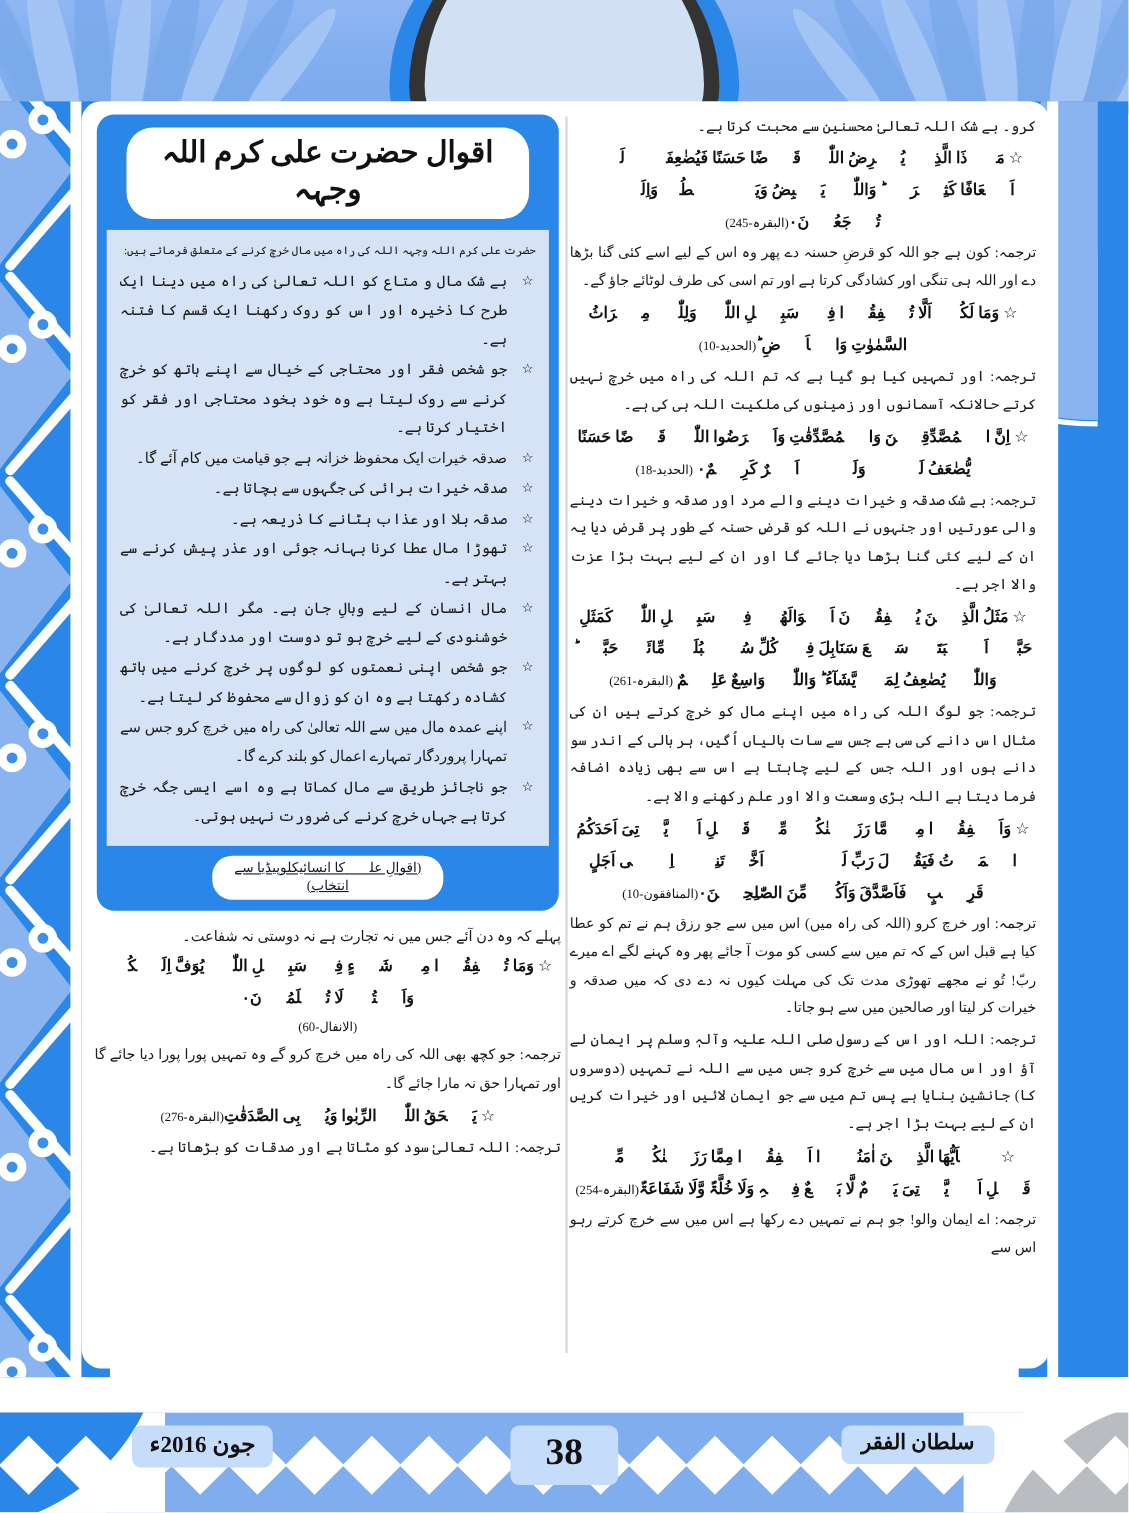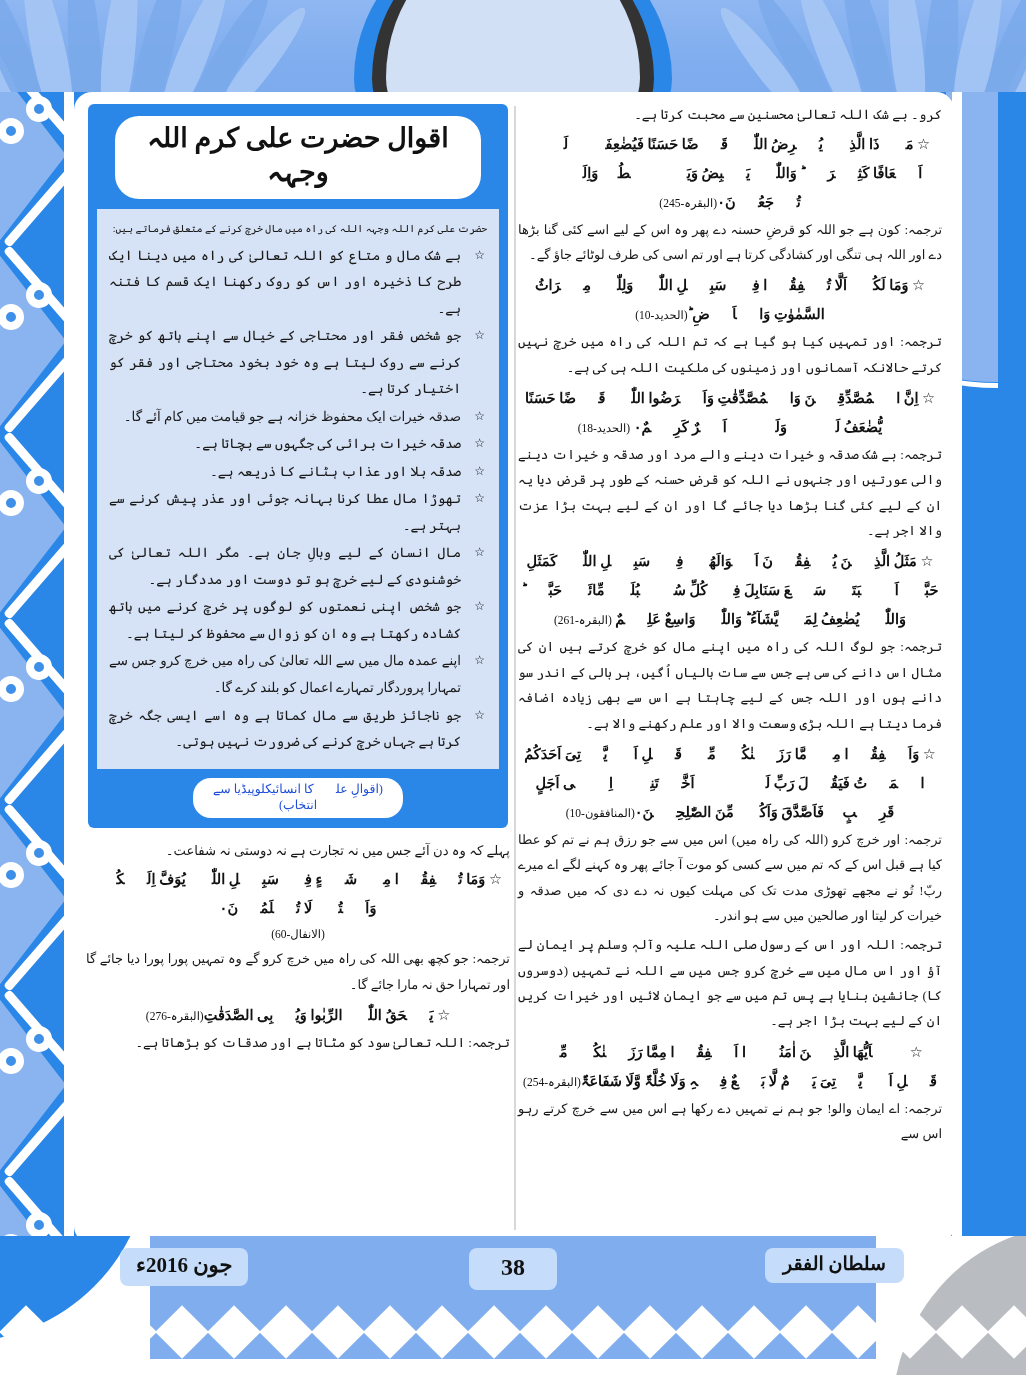--- a/index.html
+++ b/index.html
@@ -223,21 +223,21 @@
     color: #1a1a1a;
   }
   .cite { font-size: 11.5px; font-weight: normal; }
 
   .verse-block { margin: 2px 0 4px 0; }
   .star-lead { font-weight: normal; }
 
   
   .blue-box {
     background: #2a87e8;
-    border-radius: 6px;
+    border-radius: 16px;
     padding: 10px 9px 9px 9px;
     margin: 2px 2px 10px 2px;
   }
   .title-pill {
     background: #ffffff;
     border-radius: 24px;
     text-align: center;
     padding: 6px 14px 9px 14px;
     margin: 2px 18px 10px 18px;
   }
@@ -283,29 +283,30 @@
   .attrib-pill {
     background: #ffffff;
     border-radius: 18px;
     text-align: center;
     margin: 9px 96px 1px 96px;
     padding: 3px 10px 5px 10px;
   }
   .attrib-pill .a {
     direction: rtl;
     font-size: 12.4px;
-    color: #1d4ed8;
+    color: #0f172a;
+    text-decoration: underline;
   }
 
   
   .footer {
     position: absolute;
     left: 0; bottom: 0;
     width: 1026px;
-    height: 139px;
+    height: 91px;
     overflow: hidden;
     background: #ffffff;
   }
   .footer .fbg {
     position: absolute;
     left: 96px; top: 0;
     width: 834px; height: 123px;
     background: #7fadee;
   }
   .footer .corner-l {
@@ -382,21 +383,21 @@
   .fitem.logo  { right: 122px; padding: 4px 18px 6px 18px; }
 
   .fitem .d {
     direction: rtl;
     font-size: 21px;
     font-weight: bold;
     color: #111111;
     line-height: 1.2;
   }
   .fitem .p {
-    font-size: 24px;
+    font-size: 34px;
     font-weight: bold;
     color: #111111;
     line-height: 1.2;
   }
   .fitem .l {
     direction: rtl;
     font-size: 19px;
     font-weight: bold;
     color: #111111;
     line-height: 1.3;
@@ -540,21 +541,21 @@
             <span>مَثَلُ الَّذِیۡنَ یُنۡفِقُوۡنَ اَمۡوَالَھُمۡ فِیۡ سَبِیۡلِ اللّٰہِ کَمَثَلِ حَبَّۃٍ اَنۡۢبَتَتۡ سَبۡعَ سَنَابِلَ فِیۡ کُلِّ سُنۡۢبُلَۃٍ مِّائَۃُ حَبَّۃٍ ؕ وَاللّٰہُ یُضٰعِفُ لِمَنۡ یَّشَآءُ ؕ وَاللّٰہُ وَاسِعٌ عَلِیۡمٌ</span> <span class="cite">(البقرہ-261)</span>
           </p>
           <p class="tr">ترجمہ: جو لوگ اللہ کی راہ میں اپنے مال کو خرچ کرتے ہیں ان کی مثال اس دانے کی سی ہے جس سے سات بالیاں اُگیں، ہر بالی کے اندر سو دانے ہوں اور اللہ جس کے لیے چاہتا ہے اس سے بھی زیادہ اضافہ فرما دیتا ہے اللہ بڑی وسعت والا اور علم رکھنے والا ہے۔</p>
         </div>
 
         <div class="verse-block">
           <p class="arabic">
             <span class="star-lead">☆</span>
             <span>وَاَنۡفِقُوۡا مِنۡ مَّا رَزَقۡنٰکُمۡ مِّنۡ قَبۡلِ اَنۡ یَّاۡتِیَ اَحَدَکُمُ الۡمَوۡتُ فَیَقُوۡلَ رَبِّ لَوۡلَاۤ اَخَّرۡتَنِیۡۤ اِلٰۤی اَجَلٍ قَرِیۡبٍ ۙ فَاَصَّدَّقَ وَاَکُنۡ مِّنَ الصّٰلِحِیۡنَ۰</span><span class="cite">(المنافقون-10)</span>
           </p>
-          <p class="tr">ترجمہ: اور خرچ کرو (اللہ کی راہ میں) اس میں سے جو رزق ہم نے تم کو عطا کیا ہے قبل اس کے کہ تم میں سے کسی کو موت آ جائے پھر وہ کہنے لگے اے میرے ربّ! تُو نے مجھے تھوڑی مدت تک کی مہلت کیوں نہ دے دی کہ میں صدقہ و خیرات کر لیتا اور صالحین میں سے ہو اندر۔</p>
+          <p class="tr">ترجمہ: اور خرچ کرو (اللہ کی راہ میں) اس میں سے جو رزق ہم نے تم کو عطا کیا ہے قبل اس کے کہ تم میں سے کسی کو موت آ جائے پھر وہ کہنے لگے اے میرے ربّ! تُو نے مجھے تھوڑی مدت تک کی مہلت کیوں نہ دے دی کہ میں صدقہ و خیرات کر لیتا اور صالحین میں سے ہو جاتا۔</p>
         </div>
 
         <div class="verse-block">
           <p class="tr">ترجمہ: اللہ اور اس کے رسول صلی اللہ علیہ وآلہٖ وسلم پر ایمان لے آؤ اور اس مال میں سے خرچ کرو جس میں سے اللہ نے تمہیں (دوسروں کا) جانشین بنایا ہے پس تم میں سے جو ایمان لائیں اور خیرات کریں ان کے لیے بہت بڑا اجر ہے۔</p>
         </div>
 
         <div class="verse-block">
           <p class="arabic">
             <span class="star-lead">☆</span>
             <span>یٰۤاَیُّھَا الَّذِیۡنَ اٰمَنُوۡۤا اَنۡفِقُوۡا مِمَّا رَزَقۡنٰکُمۡ مِّنۡ قَبۡلِ اَنۡ یَّاۡتِیَ یَوۡمٌ لَّا بَیۡعٌ فِیۡہِ وَلَا خُلَّۃٌ وَّلَا شَفَاعَۃٌ</span><span class="cite">(البقرہ-254)</span>

